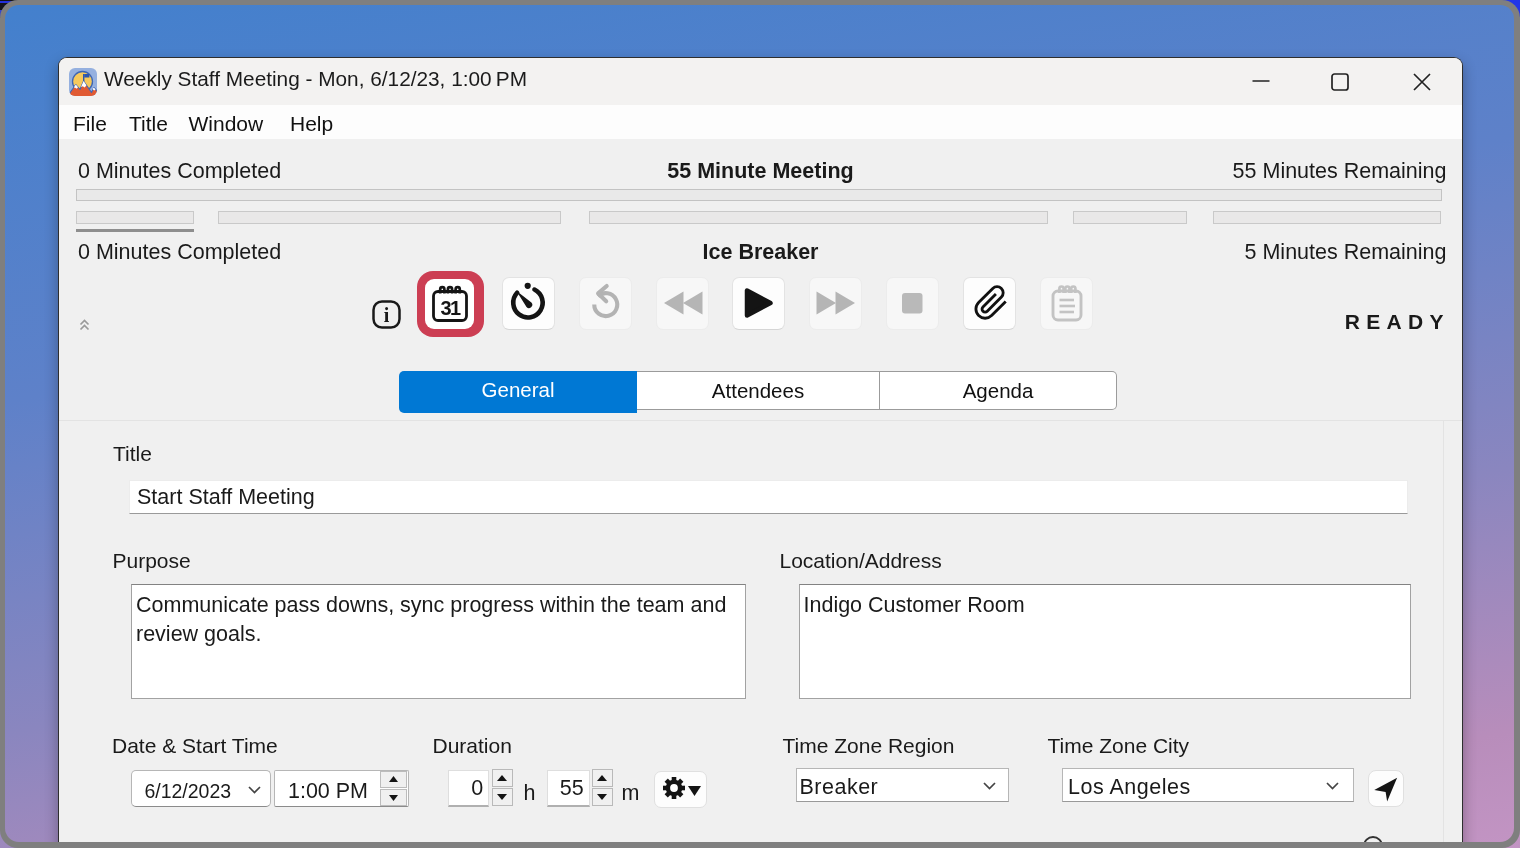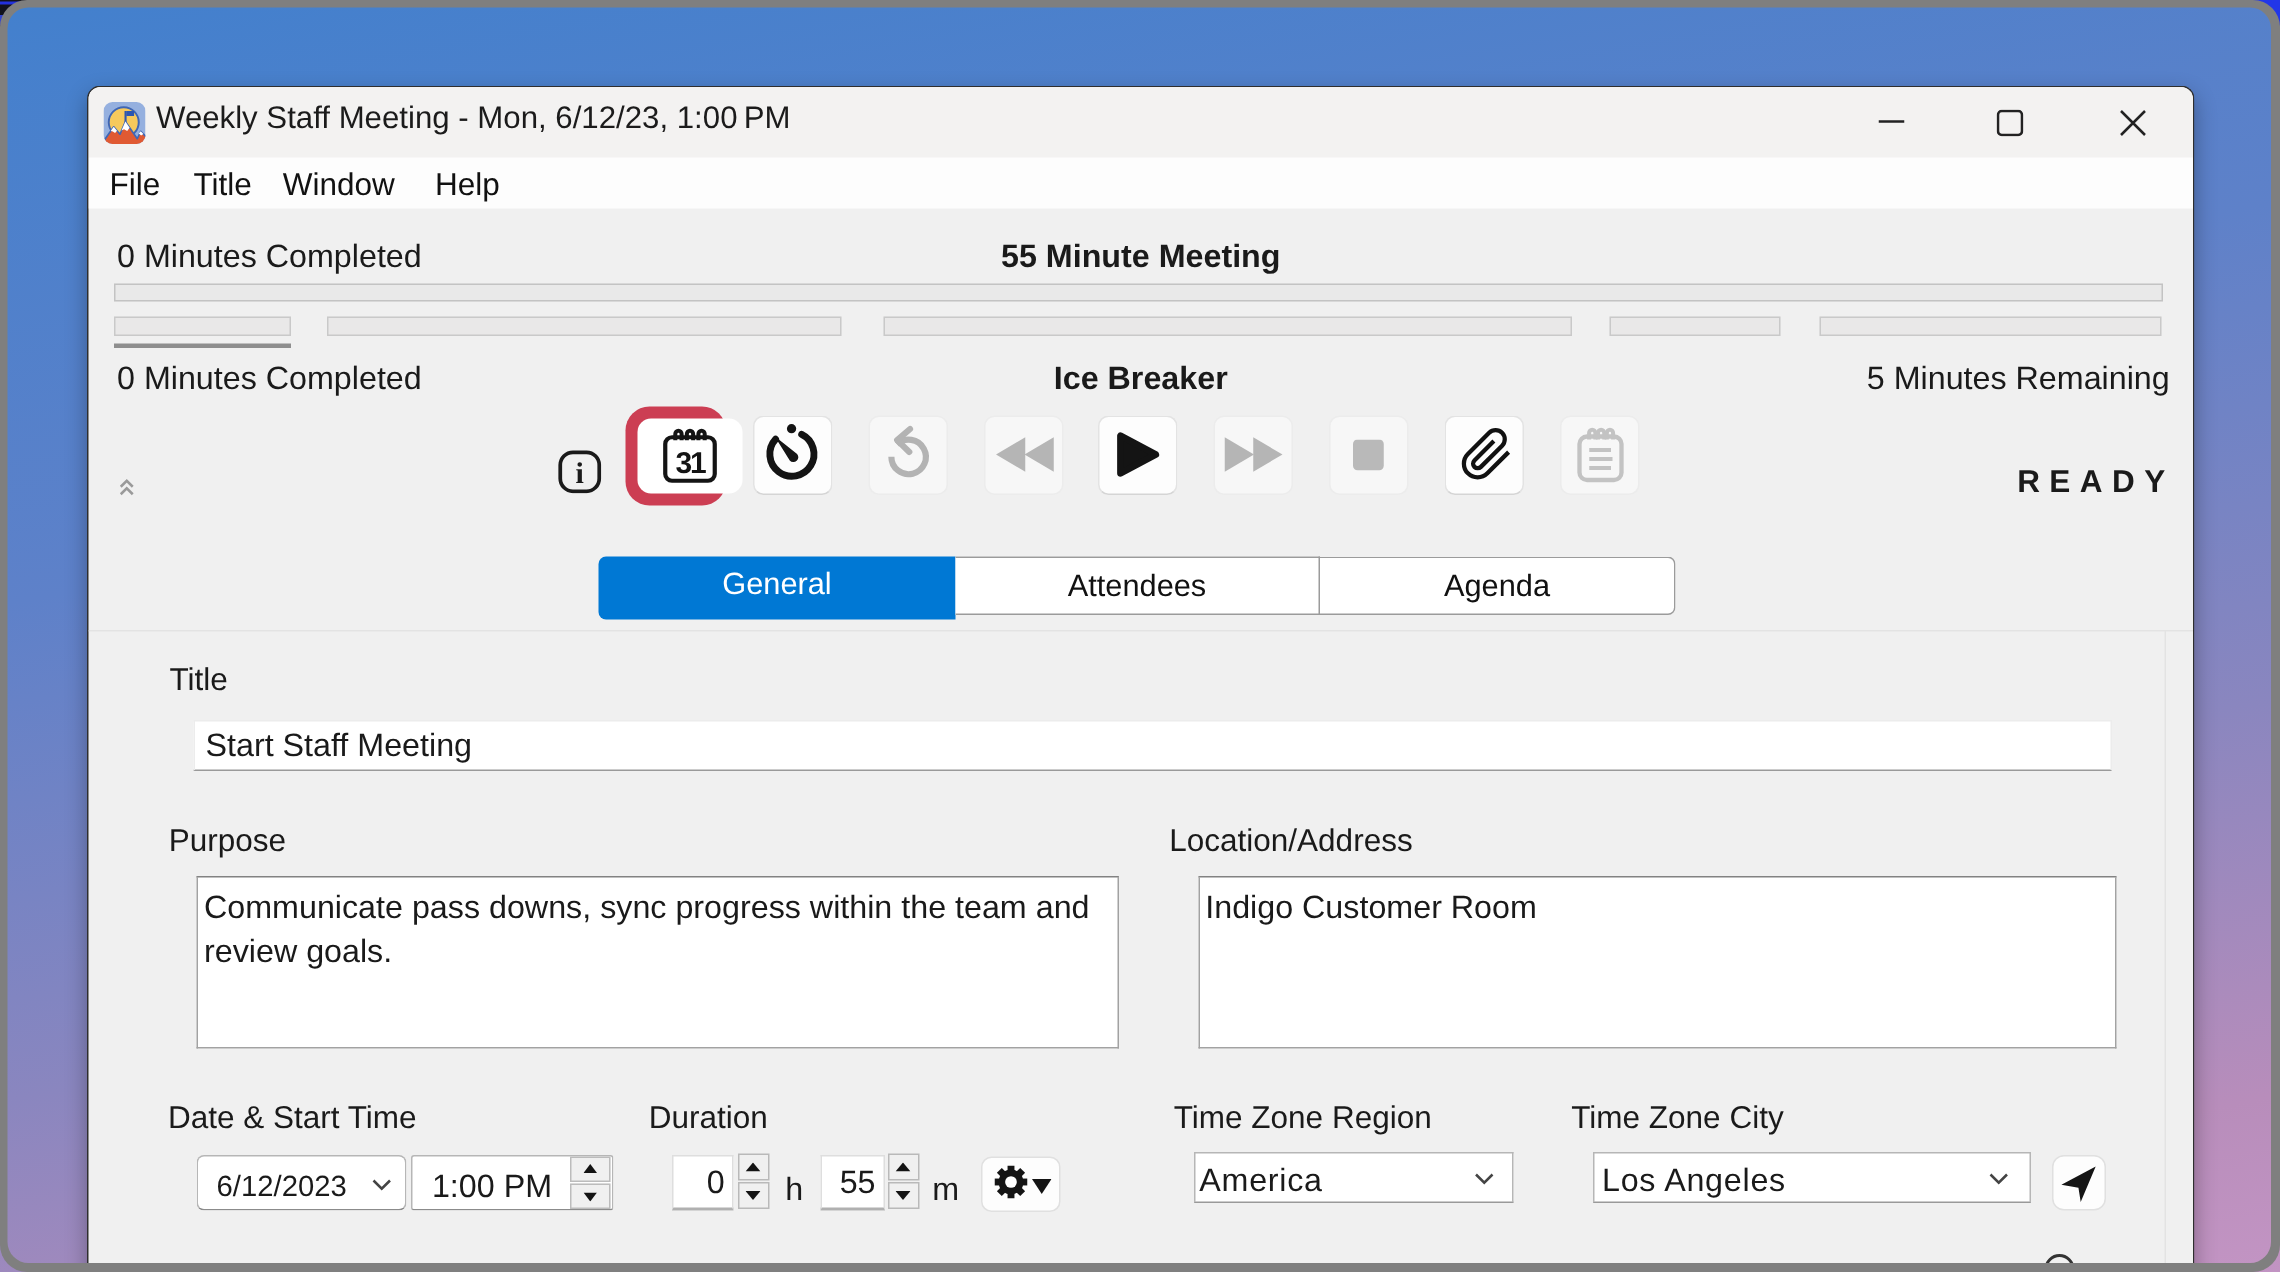--- a/index.html
+++ b/index.html
@@ -31,21 +31,21 @@
   #bar1 { position:absolute; left:16.5px; top:131px; width:1366.5px; height:12px;
           background:#e9e9e9; border:1px solid #c3c3c3; }
   .seg { position:absolute; top:152.5px; height:13.5px; background:#e9e8e8; border:1px solid #c9c9c9; }
   #seg-underline { position:absolute; left:16.5px; top:170.5px; width:118px; height:3.5px; background:#8e8e8e; }
   
   .tbtn { position:absolute; top:218.5px; width:53px; height:53.5px; border-radius:7px;
           background:#fdfdfd; border:1px solid #e3e3e3; border-bottom-color:#d5d5d5;
           display:flex; align-items:center; justify-content:center; }
   .tbtn.disabled { background:#f7f7f7; border-color:#ececec; }
   #redring { position:absolute; left:357.5px; top:212.5px; width:67px; height:66px; border-radius:16px; background:#cc3e53; }
-  #calbtn { position:absolute; left:366px; top:220.5px; width:70px; height:50px; border-radius:9px; background:#fff;
+  #calbtn { position:absolute; left:366px; top:220.5px; width:49px; height:50px; border-radius:9px; background:#fff;
             display:flex; align-items:center; justify-content:center; }
   
   #tabs { position:absolute; left:340px; top:293.5px; width:718px; height:39.5px;margin-top:19px; }
   .tab { position:absolute; top:0; height:39.5px; line-height:38px; text-align:center; font-size:20.5px; }
   #tab-general { left:0; width:238px; background:#0078d4; color:#fff; border-radius:5px 0 0 5px; height:42px; }
   #tab-attendees { left:238px; width:243px; background:#fff; color:#111; border:1px solid #9b9b9b; border-left:none; }
   #tab-agenda { left:481px; width:237px; background:#fff; color:#111; border:1px solid #9b9b9b; border-left:none; border-radius:0 5px 5px 0; }
   #divider { position:absolute; left:0; top:361.5px; width:100%; height:1px; background:#e3e3e3; }
   
   .flabel { position:absolute; font-size:21px; color:#1a1a1a; white-space:nowrap; }
@@ -110,20 +110,21 @@
       </div>
       <div id="menubar">
         <div class="menu-item" style="left:14px">File</div>
         <div class="menu-item" style="left:70px">Title</div>
         <div class="menu-item" style="left:129.5px">Window</div>
         <div class="menu-item" style="left:231px">Help</div>
       </div>
 
       <div class="plabel" style="left:19px;top:100.5px">0 Minutes Completed</div>
       <div class="plabel bold" style="left:0;top:100.5px;width:100%;text-align:center">55 Minute Meeting</div>
+      <div class="plabel" style="right:15.5px;top:100.5px">55 Minutes Remaining</div>
       <div id="bar1"></div>
       <div class="seg" style="left:16.5px;width:118.5px"></div>
       <div class="seg" style="left:158.5px;width:343px"></div>
       <div class="seg" style="left:529.5px;width:459px"></div>
       <div class="seg" style="left:1013.5px;width:114px"></div>
       <div class="seg" style="left:1153.5px;width:228px"></div>
       <div id="seg-underline"></div>
       <div class="plabel" style="left:19px;top:181.5px">0 Minutes Completed</div>
       <div class="plabel bold" style="left:0;top:181.5px;width:100%;text-align:center">Ice Breaker</div>
       <div class="plabel" style="right:15.5px;top:181.5px">5 Minutes Remaining</div>
@@ -293,21 +294,21 @@
             <rect x="8.7" y="0" width="4.6" height="22" transform="rotate(135 11 11)"></rect>
           </g>
           <circle cx="11" cy="11" r="3.9" fill="#fff"></circle>
         </svg>
         <svg width="13" height="10" viewBox="0 0 13 10" style="position:absolute;left:33px;top:14.5px">
           <path d="M0 0 L13 0 L6.5 10 Z" fill="#141414"></path>
         </svg>
       </div>
 
       <div class="combo2" style="left:736.5px;width:213.5px">
-        <div class="ct">America</div>
+        <div class="ct">Breaker</div>
         <svg class="chev2" style="right:12px">
           <path d="M1 1 L6.5 6.5 L12 1" fill="none" stroke="#444" stroke-width="1.7"></path>
         </svg>
       </div>
 
       <div class="combo2" style="left:1003px;width:291.5px">
         <div class="ct" style="left:5px">Los Angeles</div>
         <svg class="chev2" style="right:14px">
           <path d="M1 1 L6.5 6.5 L12 1" fill="none" stroke="#444" stroke-width="1.7"></path>
         </svg>

